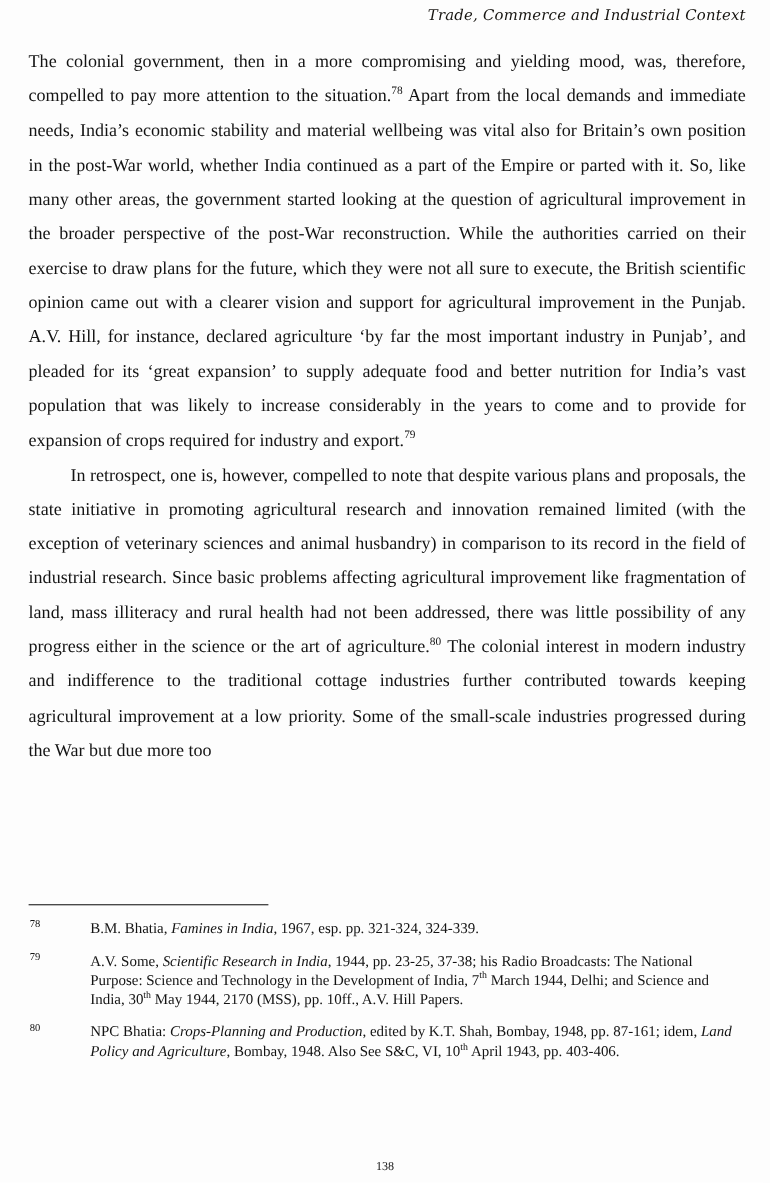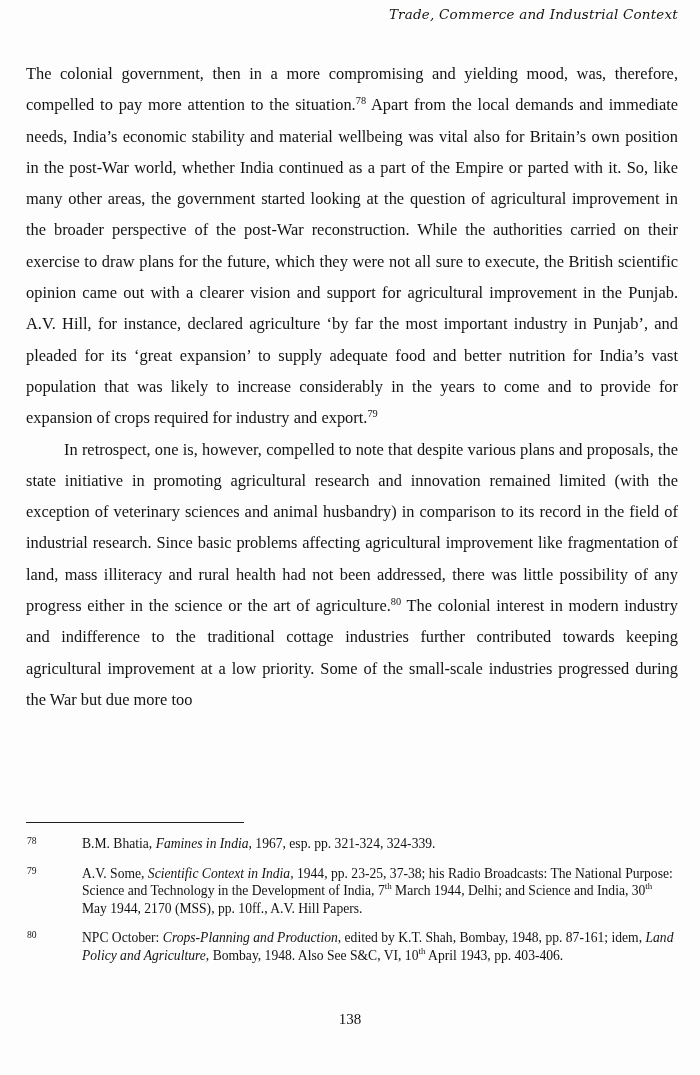--- a/index.html
+++ b/index.html
@@ -35,21 +35,21 @@
     font-style: italic;
     font-size: 13.5px;
     letter-spacing: 0.2px;
     color: #15130f;
     font-family: "DejaVu Serif", "Liberation Serif", serif;
   }
 
   
   .body-block {
     position: absolute;
-    top: 58px;
+    top: 40px;
     left: 26px;
     width: 652px;
   }
 
   p.para {
     margin: 0;
     text-align: justify;
     text-justify: inter-word;
     font-size: 16.4px;
     line-height: 31.3px;
@@ -106,23 +106,23 @@
     font-size: 0.66em;
     vertical-align: super;
     line-height: 0;
   }
 
   
   .page-number {
     position: absolute;
     left: 0;
     right: 0;
-    top: 1011px;
+    top: 1055px;
     text-align: center;
-    font-size: 15px;
+    font-size: 11px;
     color: #141414;
   }
 </style>
 </head>
 <body>
 
 <div class="page">
 
   <div class="running-header">Trade, Commerce and Industrial Context</div>
 
@@ -136,24 +136,24 @@
 
   <div class="footnotes">
     <div class="fn-rule"></div>
     <div id="footnote-list">
         <div class="footnote">
           <span class="fn-num">78</span>
           <span class="fn-text"><span>B.M. Bhatia, </span><i>Famines in India</i><span>, 1967, esp. pp. 321-324, 324-339.</span></span>
         </div>
         <div class="footnote">
           <span class="fn-num">79</span>
-          <span class="fn-text"><span>A.V. Some, </span><i>Scientific Context in India</i><span>, 1944, pp. 23-25, 37-38; his Radio Broadcasts: The National Purpose: Science and Technology in the Development of India, 7</span><sup>th</sup><span> March 1944, Delhi; and Science and India, 30</span><sup>th</sup><span> May 1944, 2170 (MSS), pp. 10ff., A.V. Hill Papers.</span></span>
+          <span class="fn-text"><span>A.V. Some, </span><i>Scientific Research in India</i><span>, 1944, pp. 23-25, 37-38; his Radio Broadcasts: The National Purpose: Science and Technology in the Development of India, 7</span><sup>th</sup><span> March 1944, Delhi; and Science and India, 30</span><sup>th</sup><span> May 1944, 2170 (MSS), pp. 10ff., A.V. Hill Papers.</span></span>
         </div>
         <div class="footnote">
           <span class="fn-num">80</span>
-          <span class="fn-text"><span>NPC October: </span><i>Crops-Planning and Production</i><span>, edited by K.T. Shah, Bombay, 1948, pp. 87-161; idem, </span><i>Land Policy and Agriculture</i><span>, Bombay, 1948. Also See S&amp;C, VI, 10</span><sup>th</sup><span> April 1943, pp. 403-406.</span></span>
+          <span class="fn-text"><span>NPC Bhatia: </span><i>Crops-Planning and Production</i><span>, edited by K.T. Shah, Bombay, 1948, pp. 87-161; idem, </span><i>Land Policy and Agriculture</i><span>, Bombay, 1948. Also See S&amp;C, VI, 10</span><sup>th</sup><span> April 1943, pp. 403-406.</span></span>
         </div>
       </div>
   </div>
 
   <div class="page-number">138</div>
 
 </div>
 
 </body></html>

